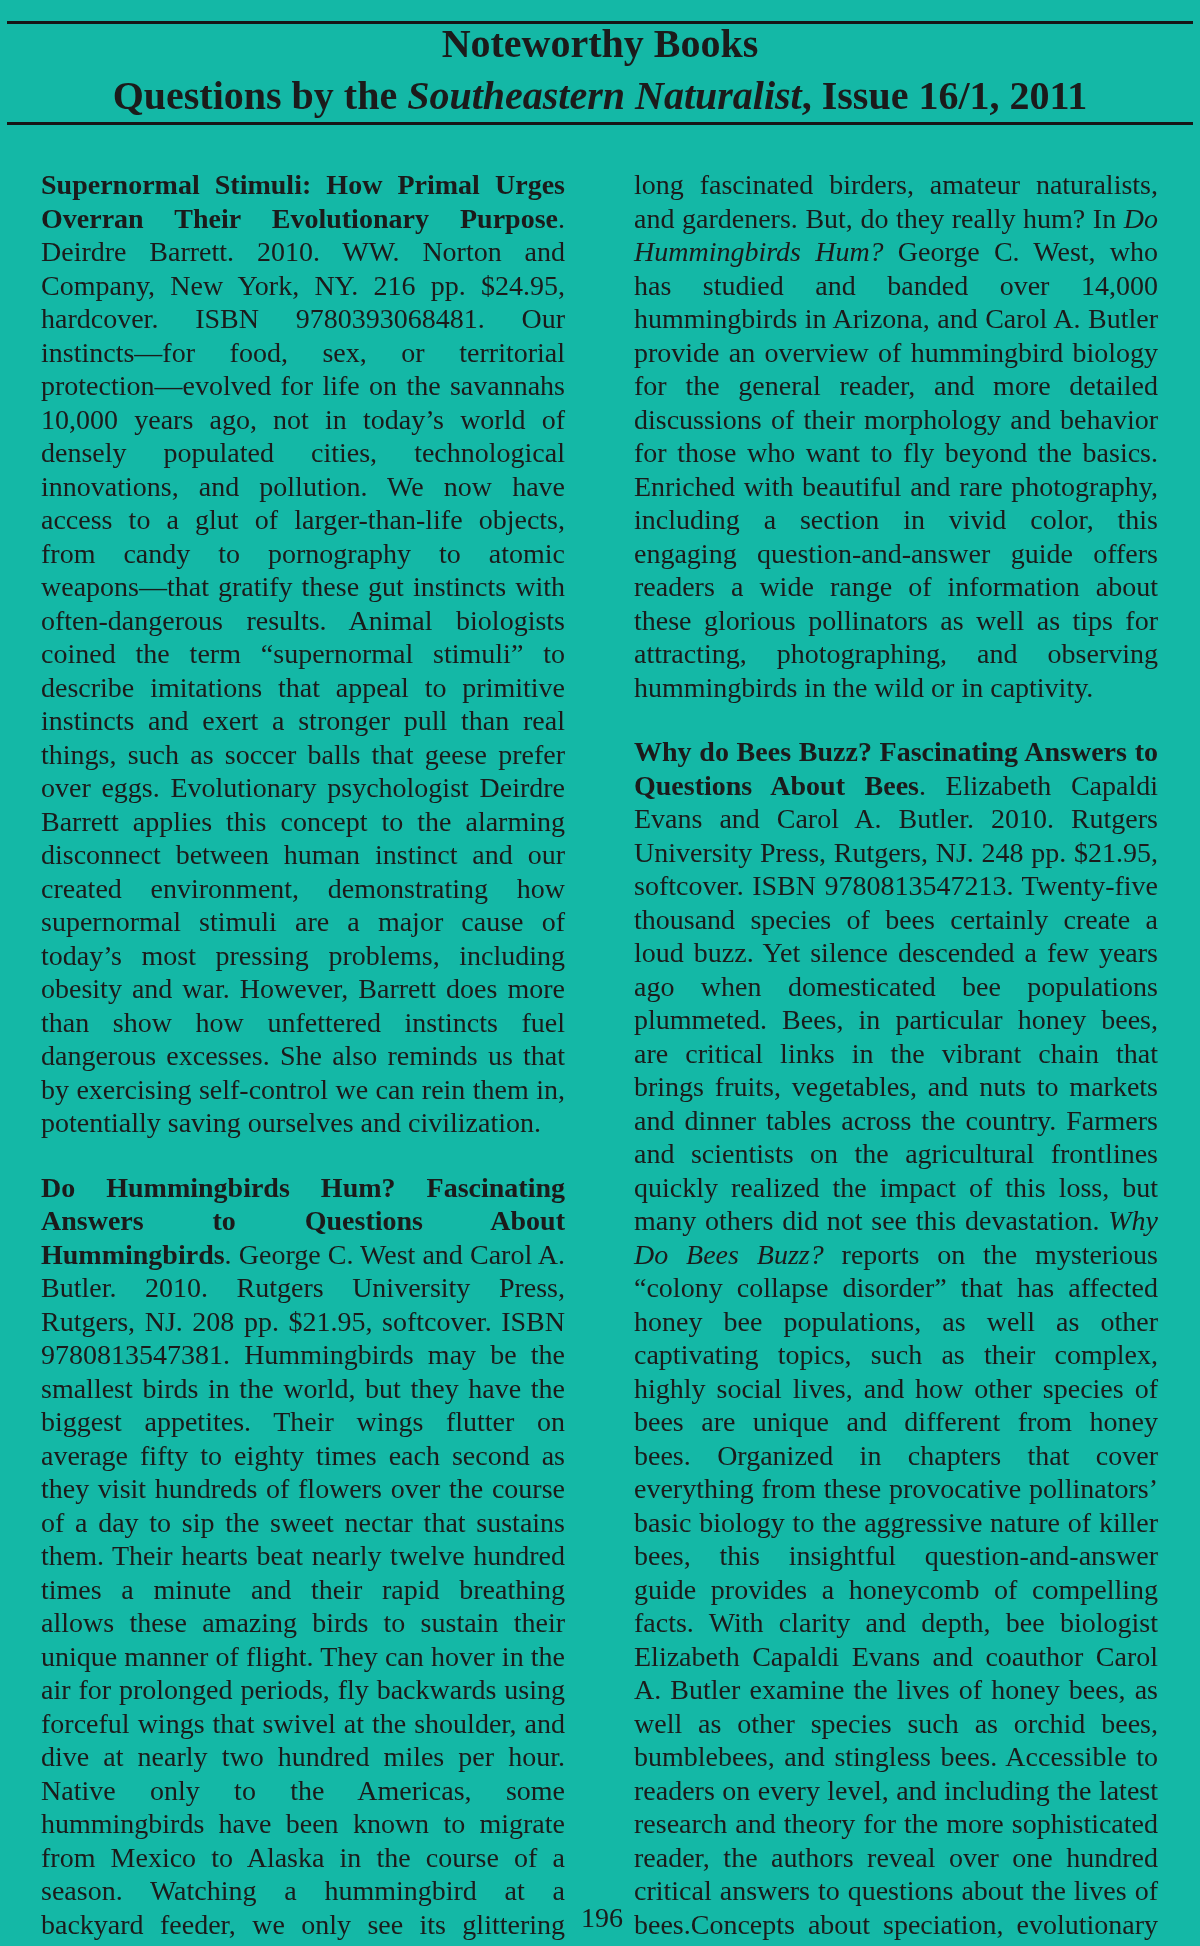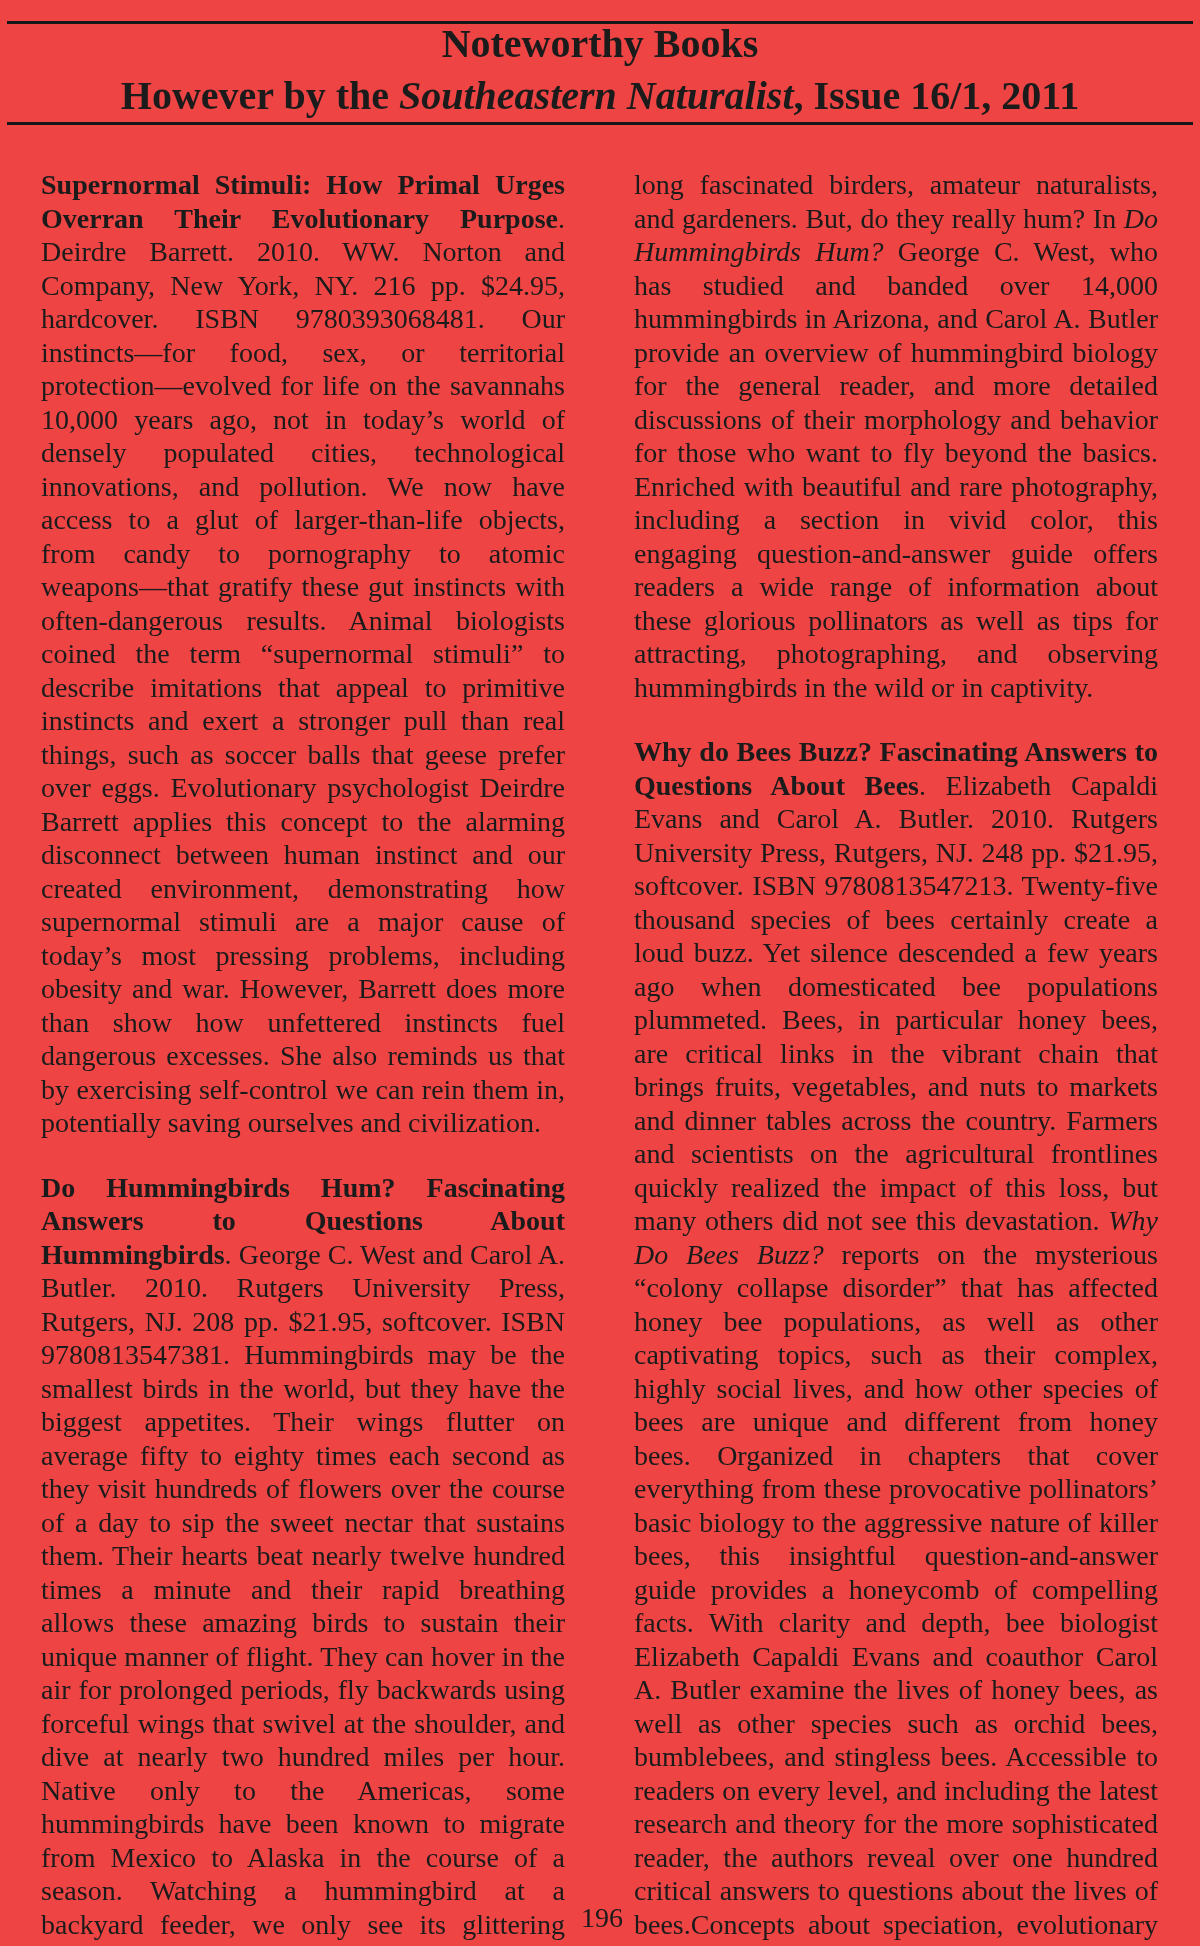--- a/index.html
+++ b/index.html
@@ -4,21 +4,21 @@
 <style>
   html, body {
     margin: 0;
     padding: 0;
     background: #ffffff;
   }
   .page {
     position: relative;
     width: 1200px;
     height: 1946px;
-    background: #ef4444;
+    background: #14b8a6;
     overflow: hidden;
     font-family: "Liberation Serif", "DejaVu Serif", serif;
     color: #1b1b1b;
   }
   .rule {
     position: absolute;
     left: 7px;
     width: 1186px;
     height: 3px;
     background: #161616;
@@ -84,21 +84,21 @@
 </style>
 </head>
 <body>
 
 <div class="page">
 
   <div class="rule rule-top"></div>
 
   <div class="title1">Noteworthy Books</div>
 
-  <div class="title2"><span>However by the </span><span class="ital">Southeastern Naturalist</span><span>, Issue 16/1, 2011</span></div>
+  <div class="title2"><span>Questions by the </span><span class="ital">Southeastern Naturalist</span><span>, Issue 16/1, 2011</span></div>
 
   <div class="rule rule-header"></div>
 
   <div class="columns">
 
     <div class="col">
       <p class="entry"><b>Supernormal Stimuli: How Primal Urges Overran Their Evolutionary Purpose</b><span>. Deirdre Barrett. 2010. WW. Norton and Company, New York, NY. 216 pp. $24.95, hardcover. ISBN 9780393068481. Our instincts—for food, sex, or territorial protection—evolved for life on the savannahs 10,000 years ago, not in today’s world of densely populated cities, technological innovations, and pollution. We now have access to a glut of larger-than-life objects, from candy to pornography to atomic weapons—that gratify these gut instincts with often-dangerous results. Animal biologists coined the term “supernormal stimuli” to describe imitations that appeal to primitive instincts and exert a stronger pull than real things, such as soccer balls that geese prefer over eggs. Evolutionary psychologist Deirdre Barrett applies this concept to the alarming disconnect between human instinct and our created environment, demonstrating how supernormal stimuli are a major cause of today’s most pressing problems, including obesity and war. However, Barrett does more than show how unfettered instincts fuel dangerous excesses. She also reminds us that by exercising self-control we can rein them in, potentially saving ourselves and civilization.</span></p>
       <p class="entry"><b>Do Hummingbirds Hum? Fascinating Answers to Questions About Hummingbirds</b><span>. George C. West and Carol A. Butler. 2010. Rutgers University Press, Rutgers, NJ. 208 pp. $21.95, softcover. ISBN 9780813547381. Hummingbirds may be the smallest birds in the world, but they have the biggest appetites. Their wings flutter on average fifty to eighty times each second as they visit hundreds of flowers over the course of a day to sip the sweet nectar that sustains them. Their hearts beat nearly twelve hundred times a minute and their rapid breathing allows these amazing birds to sustain their unique manner of flight. They can hover in the air for prolonged periods, fly backwards using forceful wings that swivel at the shoulder, and dive at nearly two hundred miles per hour. Native only to the Americas, some hummingbirds have been known to migrate from Mexico to Alaska in the course of a season. Watching a hummingbird at a backyard feeder, we only see its glittering iridescent plumage and its long, narrow beak; its rapidly moving wings are a blur to our eyes. These tiny, colorful birds have</span></p>
     </div>
 

